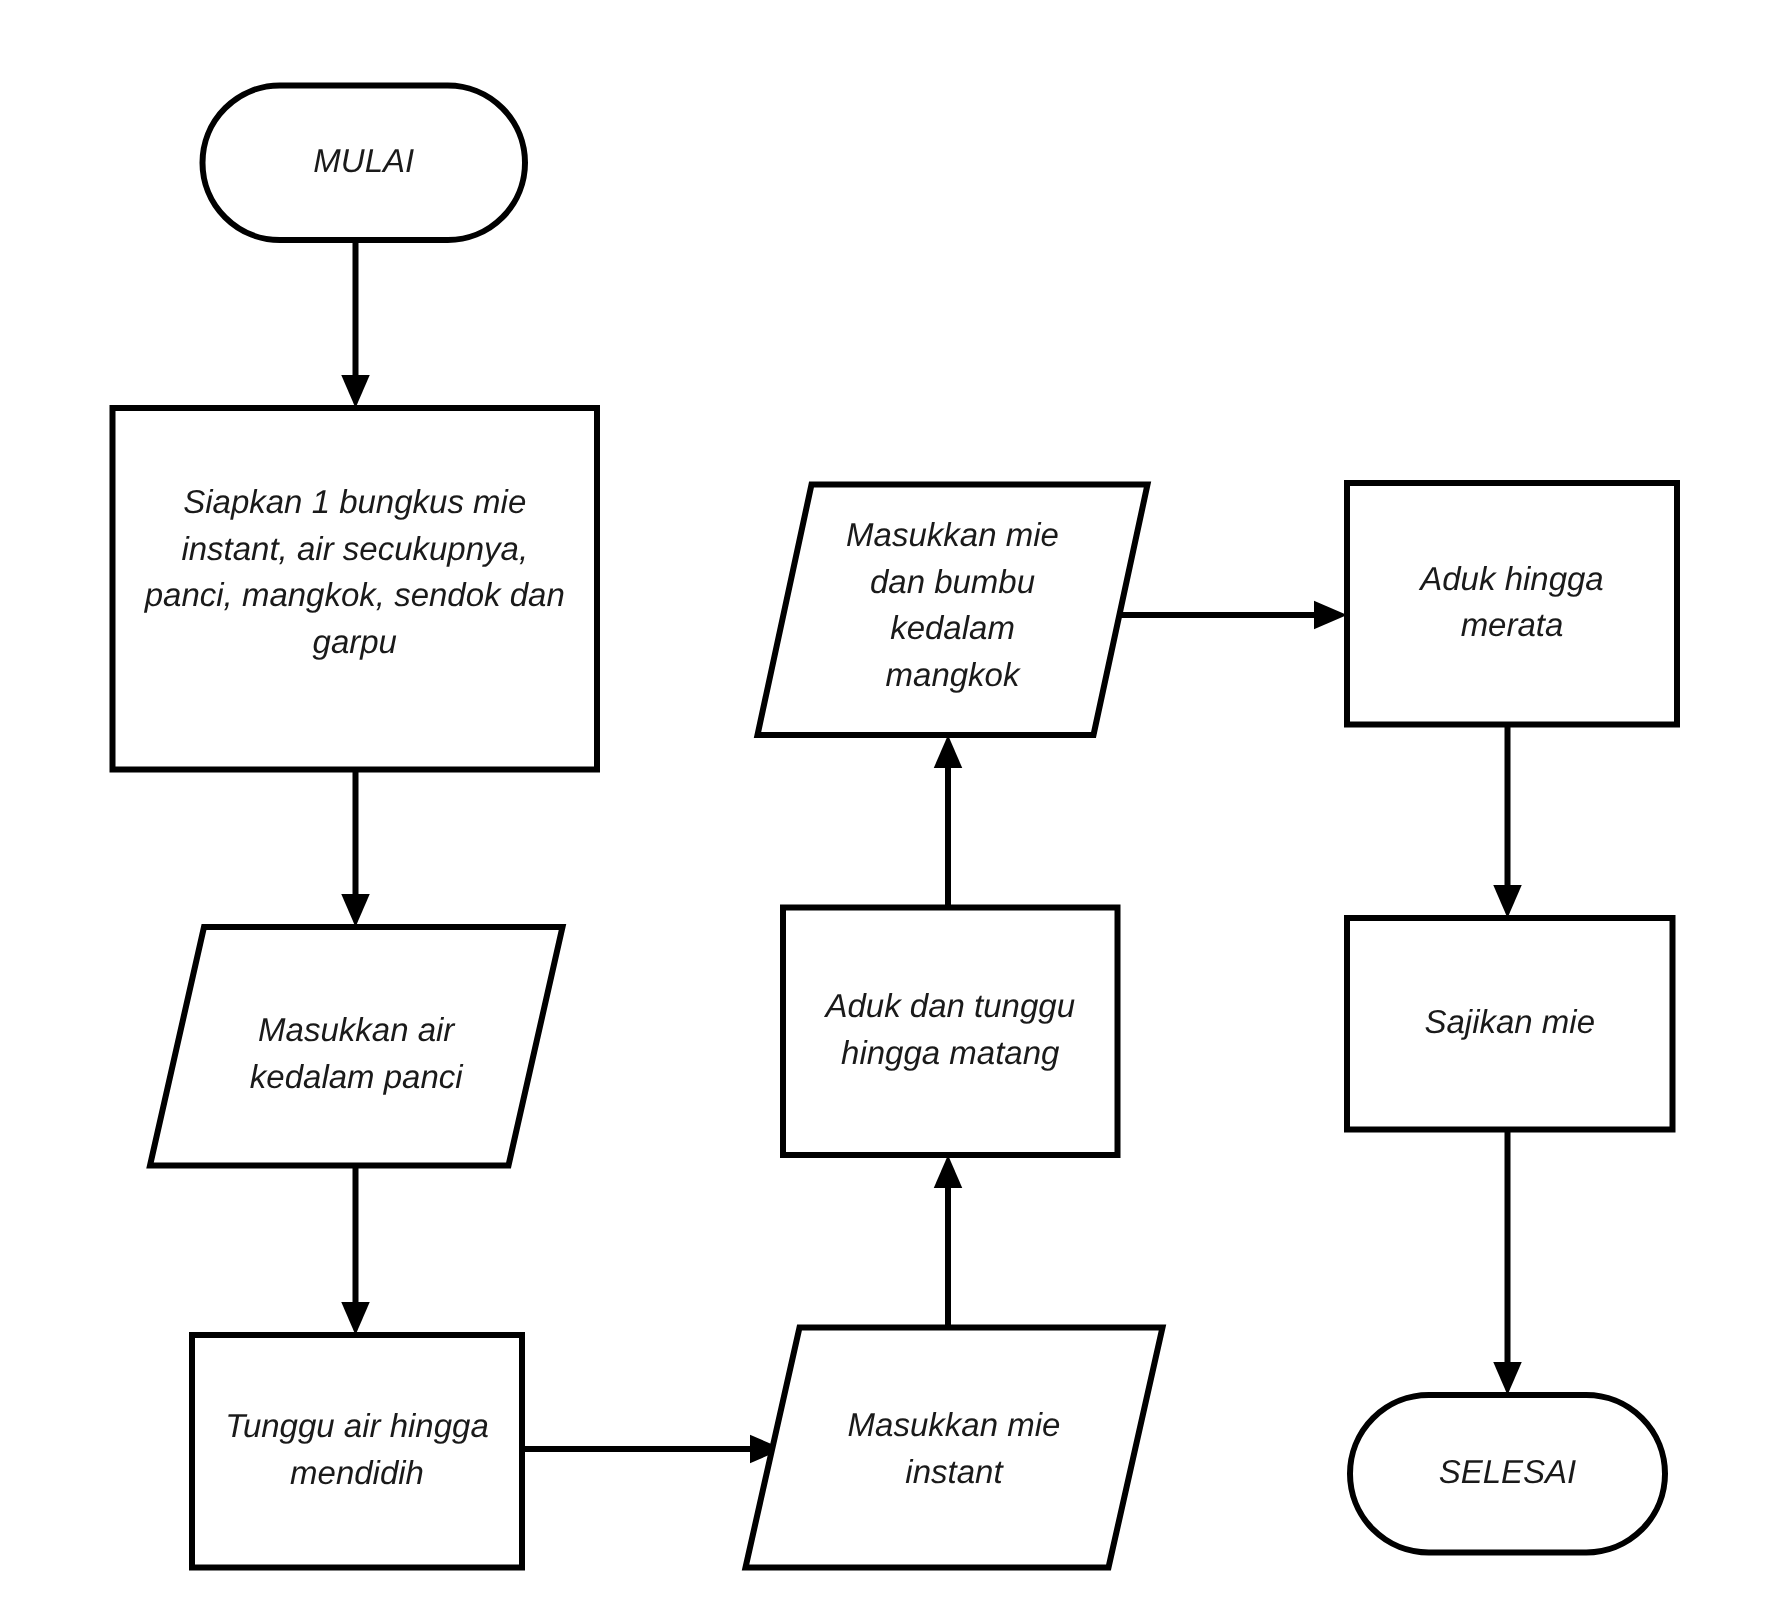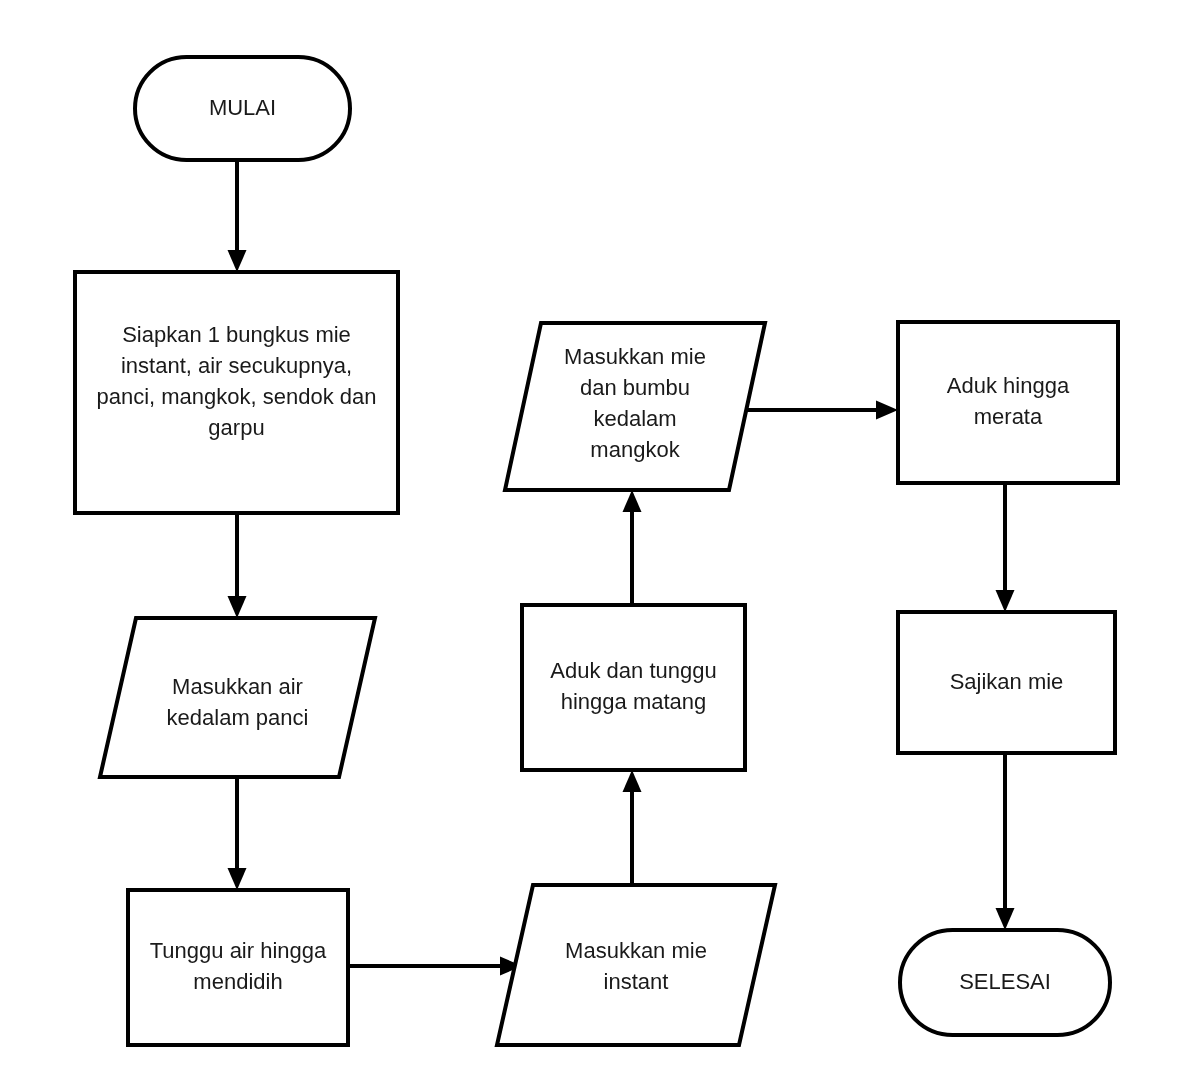--- a/index.html
+++ b/index.html
@@ -12,20 +12,21 @@
     width: 1181px;
     height: 1080px;
     font-family: "Liberation Sans", sans-serif;
     overflow: hidden;
   }
   #flowchart-root {
     position: relative;
     width: 1181px;
     height: 1080px;
     background: #ffffff;
+    font-style: italic;
   }
   svg#flow-svg {
     display: block;
     width: 1181px;
     height: 1080px;
   }
   .node-shape {
     fill: #ffffff;
     stroke: #000000;
     stroke-width: 4;

